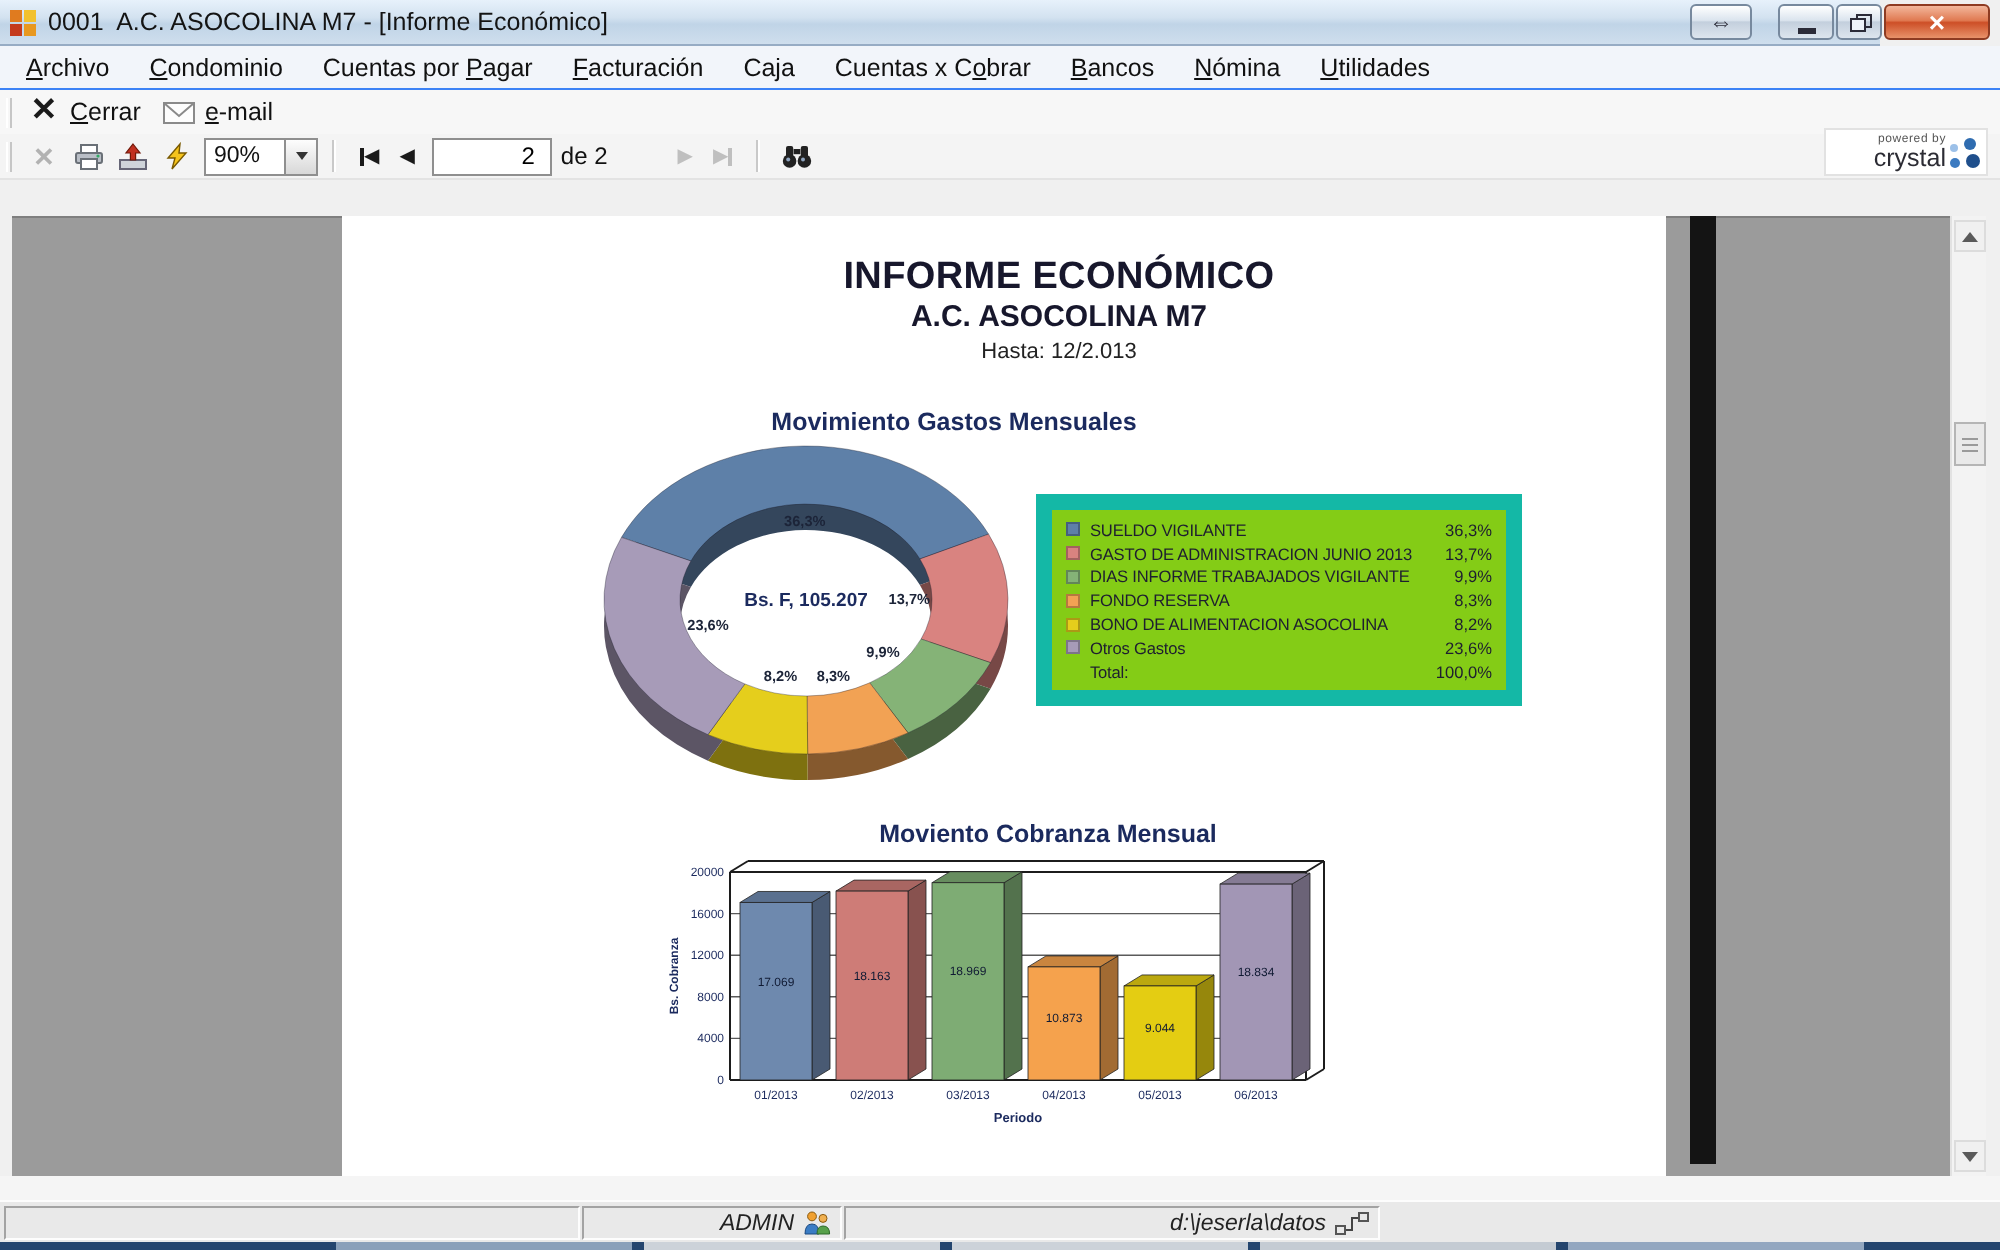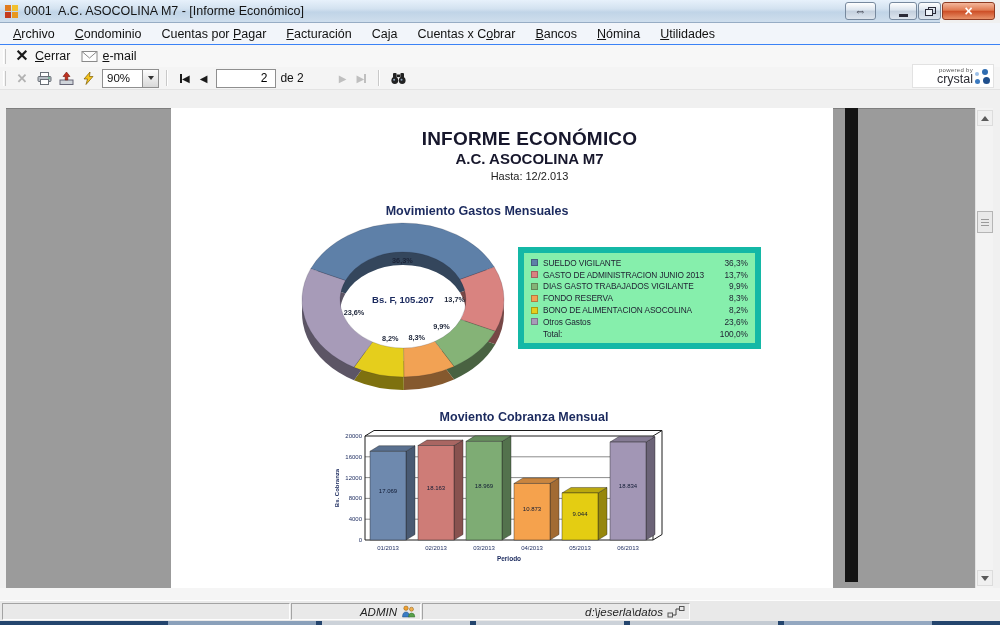--- a/index.html
+++ b/index.html
@@ -108,21 +108,21 @@
   .rpt-sub{position:absolute;left:0;top:42px;width:717px;text-align:center;
     font-size:15px;font-weight:bold;color:#17172c;}
   .rpt-date{position:absolute;left:0;top:62px;width:717px;text-align:center;font-size:11px;color:#222;}
   .chart-title1{position:absolute;left:0;top:96px;width:612px;text-align:center;
     font-size:12.5px;font-weight:bold;color:#1b2a5e;}
   .chart-title2{position:absolute;left:0;top:302px;width:706px;text-align:center;
     font-size:12.5px;font-weight:bold;color:#1b2a5e;}
   #donut-svg{position:absolute;left:127px;top:112px;}
   #bar-svg{position:absolute;left:160px;top:318px;}
 
-  .legend{position:absolute;left:347px;top:139px;width:243px;background:#86efac;border:6px solid #14b8a6;
+  .legend{position:absolute;left:347px;top:139px;width:243px;background:#84cc16;border:8px solid #14b8a6;
     padding:4px 7px 3px 7px;}
   .legend-row{display:flex;align-items:center;height:11.8px;}
   .sw{width:7px;height:7px;margin-right:5px;flex:none;border:1px solid rgba(0,0,0,.25);}
   .sw.hidden{visibility:hidden;}
   .ll{font-size:8.3px;color:#1e1e30;white-space:nowrap;letter-spacing:-.1px;}
   .lp{margin-left:auto;font-size:8.3px;color:#1e1e30;}
   u{text-decoration:underline;}
 </style>
 </head>
 <body>
@@ -290,21 +290,21 @@
             <span class="ll">SUELDO VIGILANTE</span>
             <span class="lp">36,3%</span>
           </div>
           <div class="legend-row">
             <span class="sw" style="background: rgb(217, 131, 128);"></span>
             <span class="ll">GASTO DE ADMINISTRACION JUNIO 2013</span>
             <span class="lp">13,7%</span>
           </div>
           <div class="legend-row">
             <span class="sw" style="background: rgb(133, 179, 119);"></span>
-            <span class="ll">DIAS GASTO TRABAJADOS VIGILANTE</span>
+            <span class="ll">DIAS INFORME TRABAJADOS VIGILANTE</span>
             <span class="lp">9,9%</span>
           </div>
           <div class="legend-row">
             <span class="sw" style="background: rgb(242, 162, 84);"></span>
             <span class="ll">FONDO RESERVA</span>
             <span class="lp">8,3%</span>
           </div>
           <div class="legend-row">
             <span class="sw" style="background: rgb(229, 206, 28);"></span>
             <span class="ll">BONO DE ALIMENTACION ASOCOLINA</span>

